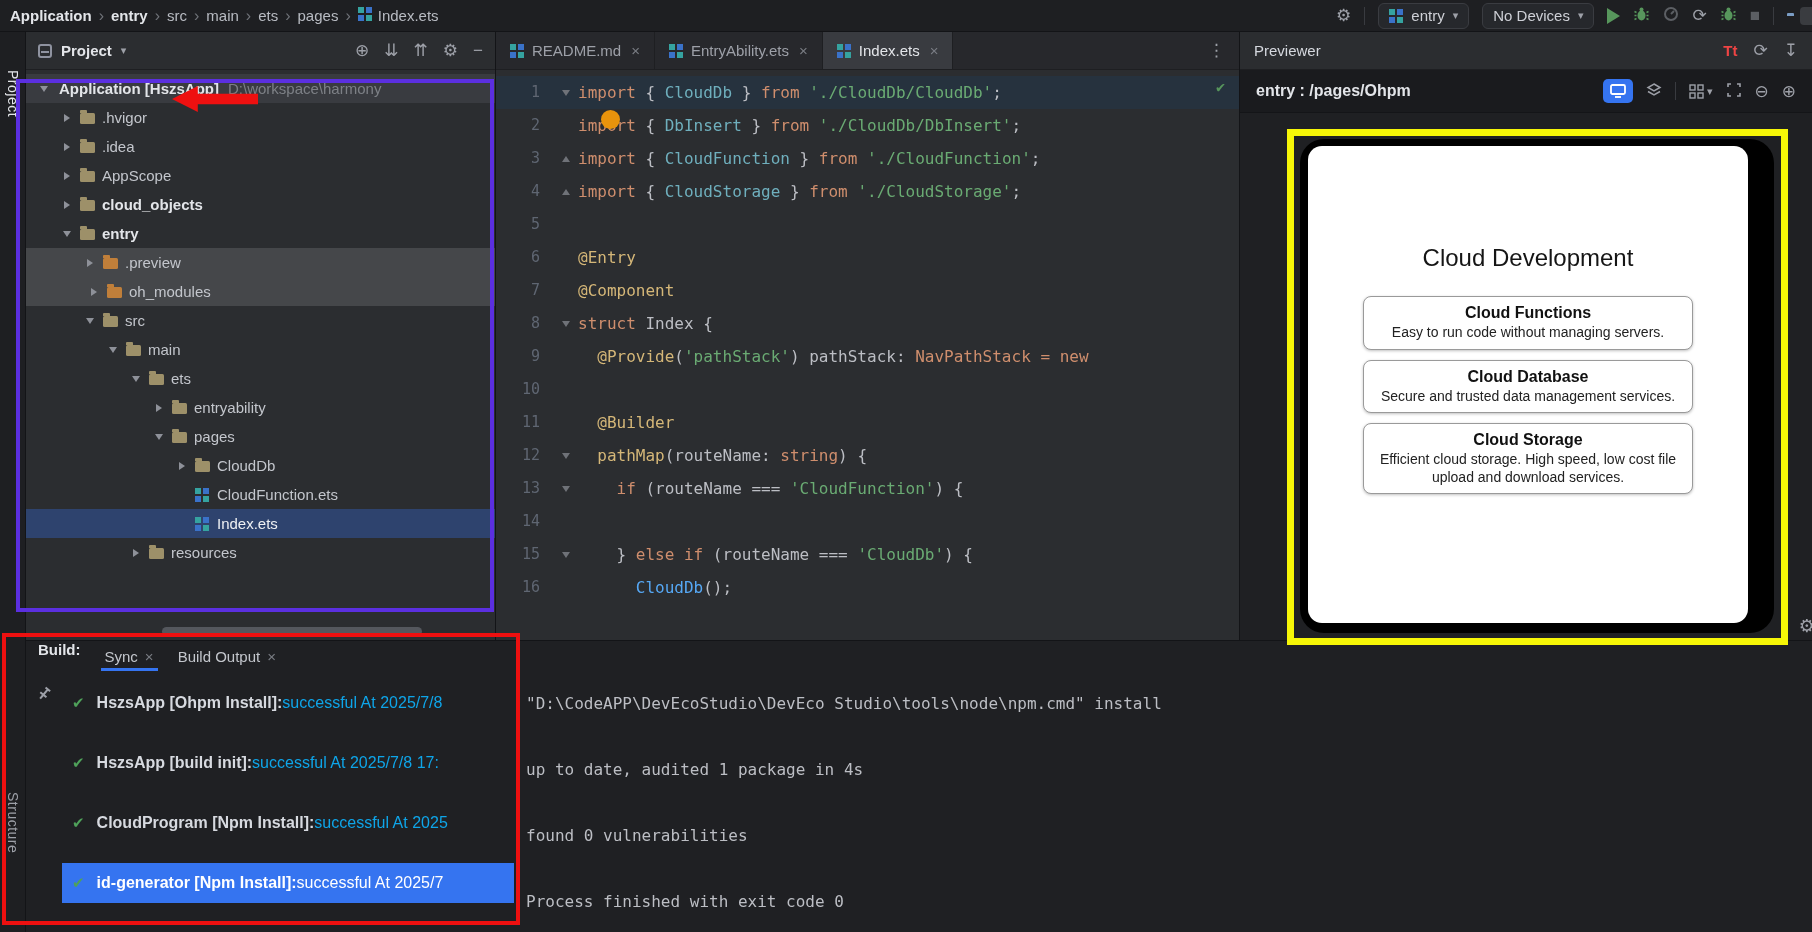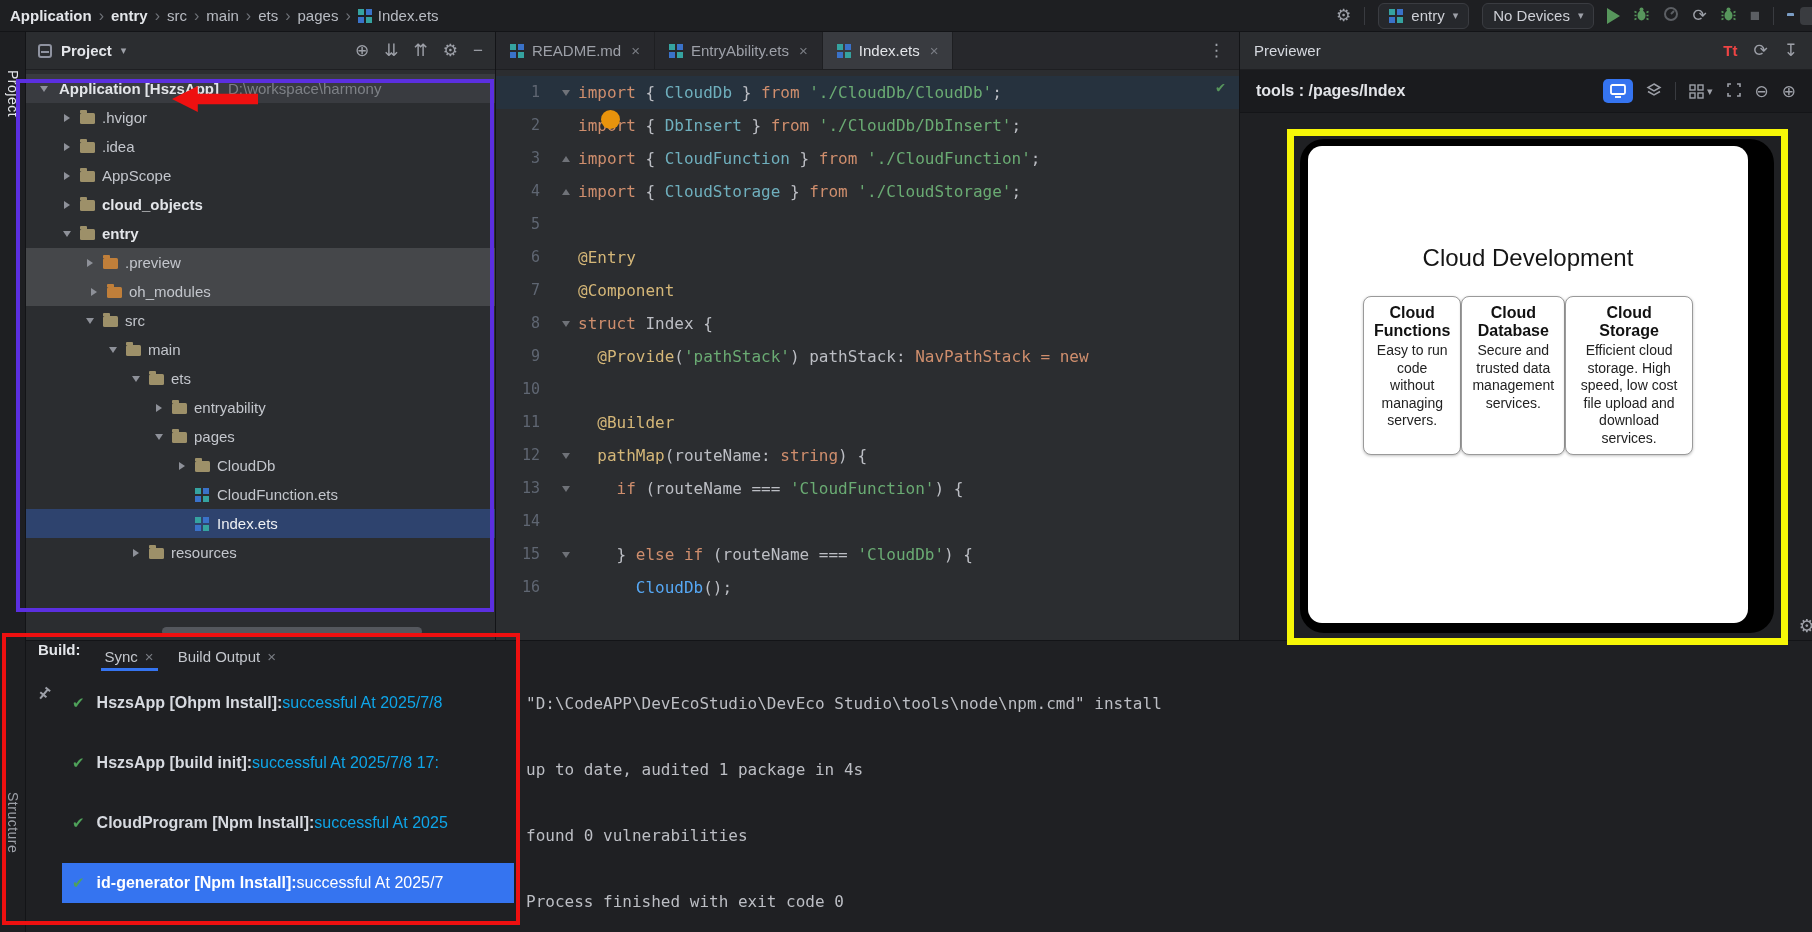--- a/index.html
+++ b/index.html
@@ -4,21 +4,21 @@
 <style>
   *{margin:0;padding:0;box-sizing:border-box}
   html,body{background:#101114}
   .app{position:relative;width:1812px;height:932px;background:#1e1f22;overflow:hidden;
        font-family:"Liberation Sans",sans-serif;color:#bcbec4;font-size:15px;
        --annPurple:#5b2fe0;--annRed:#ee1010;--annYellow:#f6f607;--annOrange:#e8930c}
 
   
   .topbar{height:32px;display:flex;align-items:center;padding:0 10px;background:#1e1f22;border-bottom:1px solid #131417}
   .crumbs{display:flex;align-items:center;gap:7px;white-space:nowrap}
-  .crumb{display:inline-flex;align-items:center;gap:6px;color:#b8bbc2}
+  .crumb{display:inline-flex;gap:6px;color:#b8bbc2}
   .crumb.b{font-weight:bold;color:#e3e5e9}
   .crumb-sep{color:#6f7278;font-size:16px}
   .top-right{margin-left:auto;display:flex;align-items:center;gap:13px}
   .gly{color:#9da0a8;font-size:17px;line-height:1}
   .gly.dim{color:#5c5f64}
   .sepv{width:1px;height:18px;background:#393b40}
   .dd{display:flex;align-items:center;gap:8px;height:26px;padding:0 10px;background:#26282c;border:1px solid #3a3c41;border-radius:6px;color:#ced0d6}
   .dd .car{color:#9da0a8;font-size:11px}
   .play{width:0;height:0;border-left:13px solid #57965c;border-top:8px solid transparent;border-bottom:8px solid transparent}
   .clip-edge{width:18px;height:18px;background:#3a3c40;border-radius:4px;margin-right:-16px}
@@ -84,21 +84,21 @@
   .pv-head-icons{margin-left:auto;display:flex;align-items:center;gap:16px}
   .tt{color:#ef4444;font-weight:bold;font-size:15px}
   .pv-sub{height:43px;flex:none;display:flex;align-items:center;padding:0 16px;background:#1a1b1e;border-bottom:1px solid #141518}
   .pv-target{color:#e3e5e9;font-size:16px;font-weight:bold}
   .pv-icons{margin-left:auto;display:flex;align-items:center;gap:13px}
   .btn-blue{width:30px;height:24px;background:#3574f0;border-radius:5px;display:flex;align-items:center;justify-content:center}
   .pv-canvas{flex:1;position:relative;background:#1f2023}
   .phone{position:absolute;left:60px;top:26px;width:474px;height:494px;background:#000;border-radius:24px;padding:7px 26px 10px 8px}
   .screen{width:100%;height:100%;background:#fff;border-radius:14px;overflow:hidden;display:flex;flex-direction:column;align-items:center}
   .p-title{margin-top:98px;font-size:24px;color:#151515}
-  .cards{margin-top:24px;width:330px;display:flex;flex-direction:row;gap:0}
+  .cards{margin-top:24px;width:330px;display:flex;flex-direction:column;gap:10px}
   .card{background:#fff;border:1px solid #9a9a9a;border-radius:8px;box-shadow:0 1px 3px rgba(0,0,0,.25);padding:7px 10px;text-align:center}
   .card-t{font-size:16px;font-weight:bold;color:#111}
   .card-d{font-size:14px;color:#222;margin-top:2px;line-height:1.25}
   .pv-gear{position:absolute;right:-3px;bottom:3px;color:#9da0a8;font-size:18px}
 
   
   .bottom{flex:1;display:flex;flex-direction:column;background:#1f2023;border-top:1px solid #131417;min-height:0}
   .bh{height:30px;flex:none;display:flex;align-items:flex-start;padding-left:12px}
   .bh-label{font-weight:bold;color:#e3e5e9;margin-right:12px}
   .btab{position:relative;height:30px;display:flex;align-items:center;gap:7px;padding:0 12px;color:#c3c6cc}
@@ -422,21 +422,21 @@
         <div class="preview">
           <div class="pv-head">
             <span class="t">Previewer</span>
             <span class="pv-head-icons">
               <span class="tt">Tt</span>
               <span class="gly">⟳</span>
               <span class="gly">↧</span>
             </span>
           </div>
           <div class="pv-sub">
-            <span class="pv-target">tools : /pages/Index</span>
+            <span class="pv-target">entry : /pages/Ohpm</span>
             <span class="pv-icons">
               <span class="btn-blue">
                 <svg width="16" height="14" viewBox="0 0 16 14">
                     <rect x="1" y="1" width="14" height="9" rx="1.5" stroke="#fff" fill="none" stroke-width="1.8"></rect>
                     <path d="M5 13h6" stroke="#fff" stroke-width="1.8"></path>
                   </svg>
               </span>
               <span>
                 <svg width="16" height="16" viewBox="0 0 16 16">
                     <path d="M8 2l6 3.5-6 3.5-6-3.5z" stroke="#9da0a8" fill="none" stroke-width="1.5"></path>

